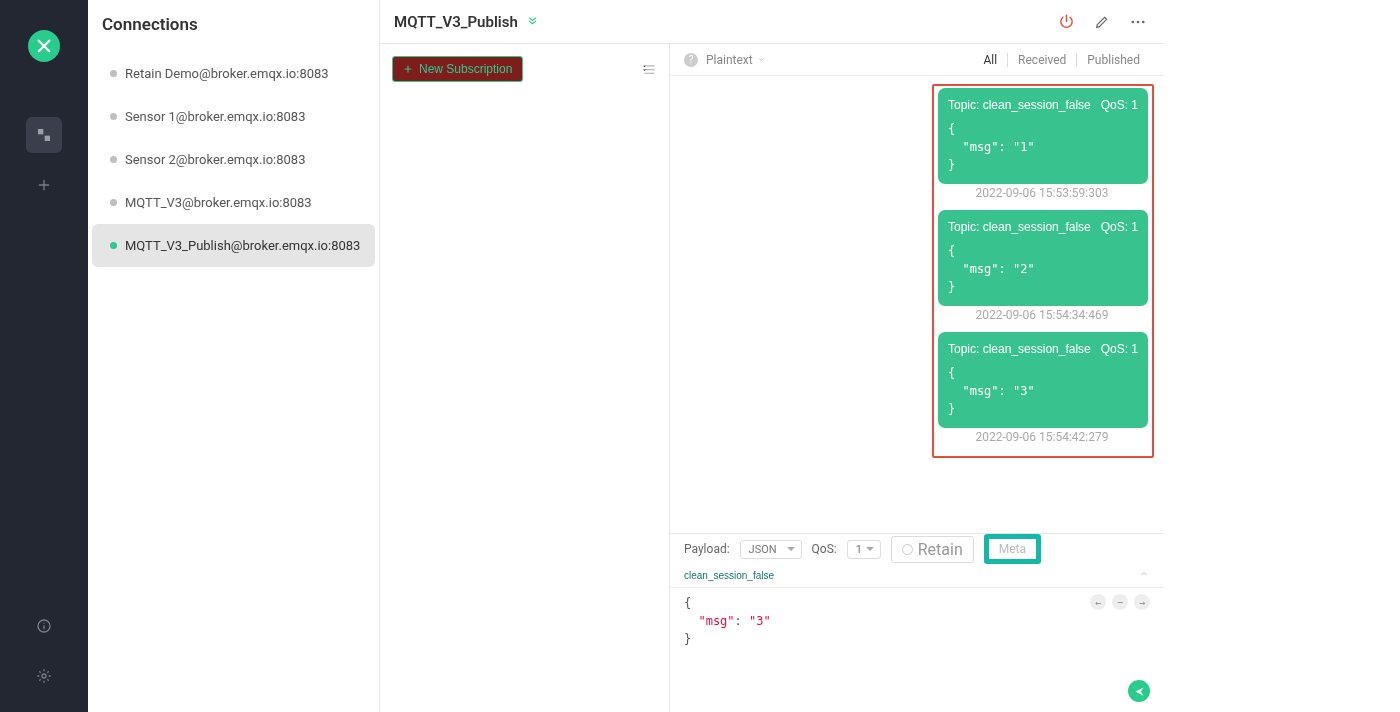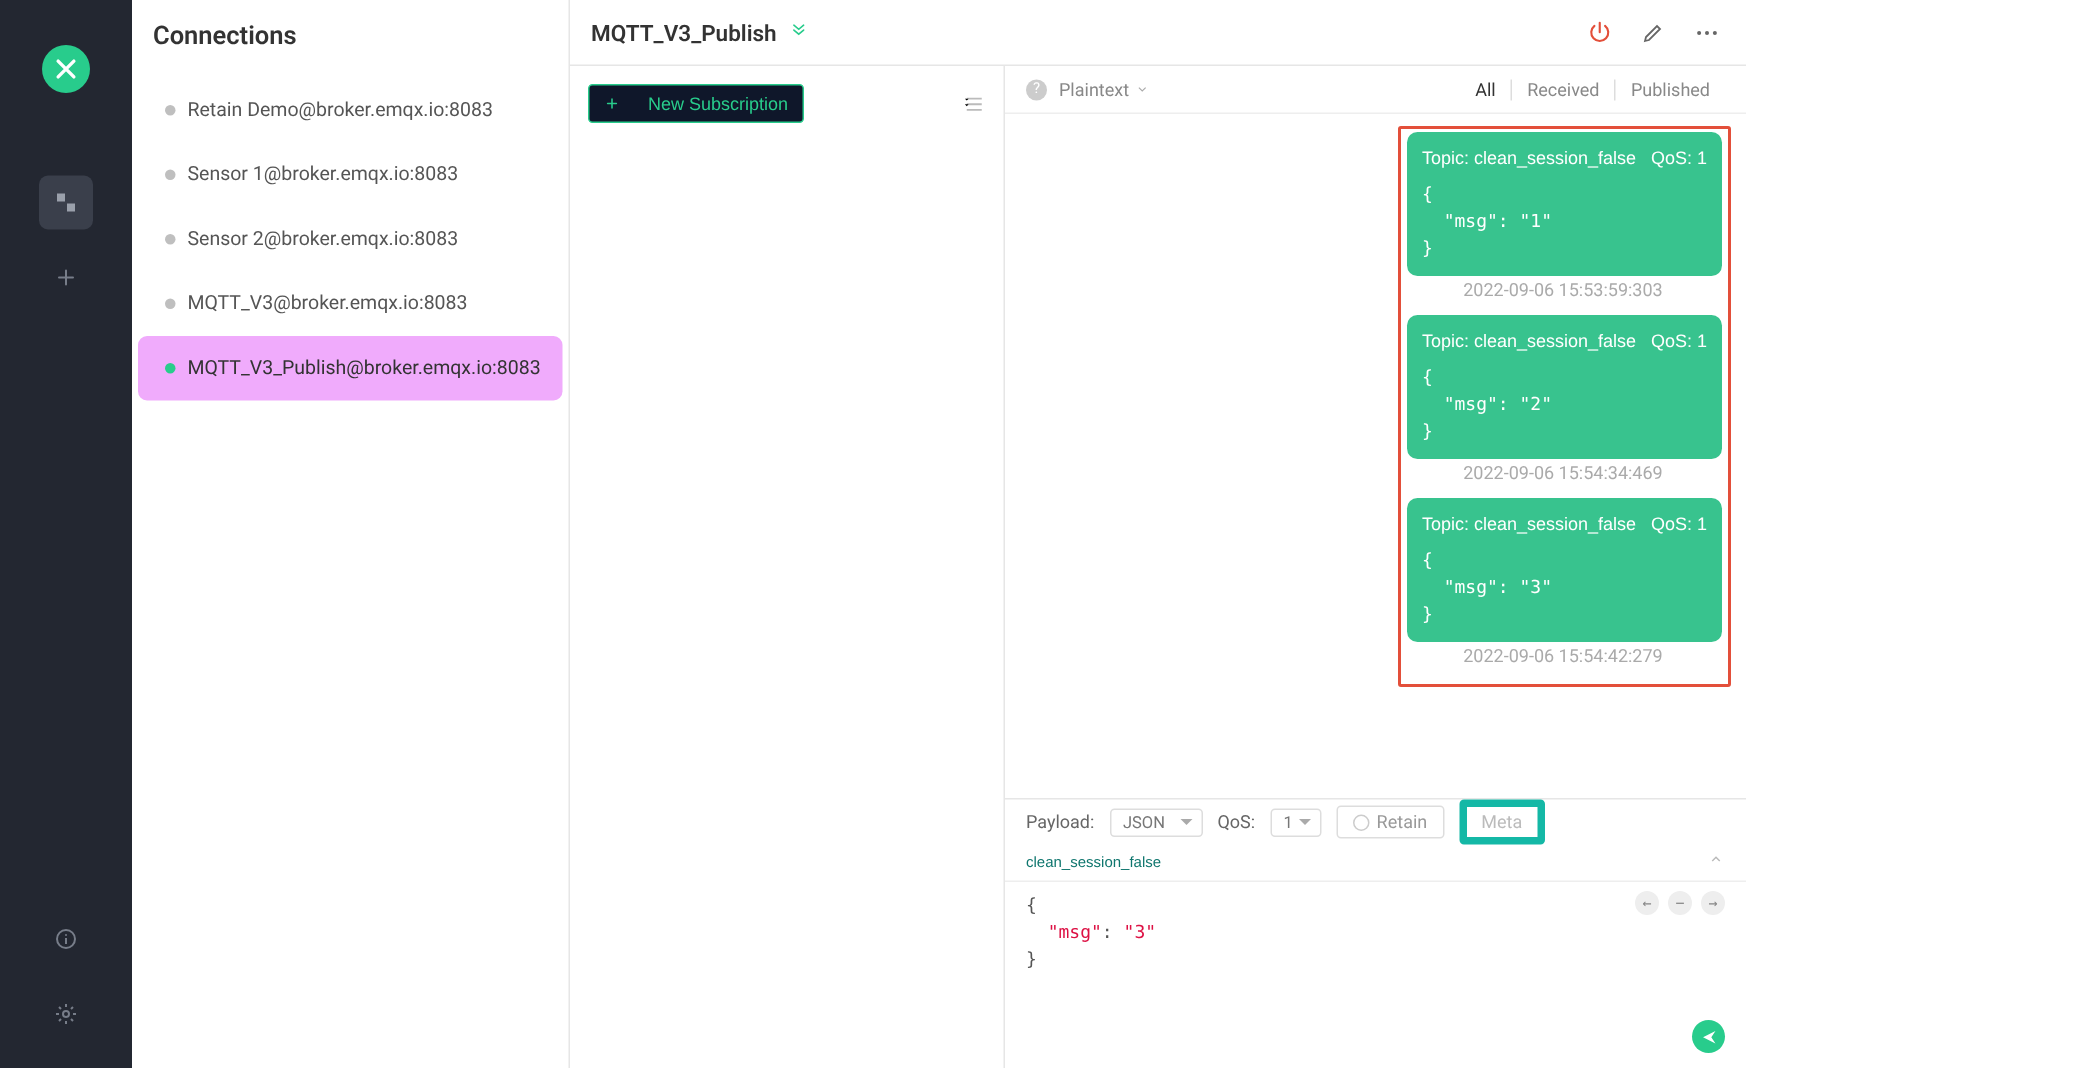--- a/index.html
+++ b/index.html
@@ -9,35 +9,35 @@
   .navbar { width: 88px; background: #232731; display: flex; flex-direction: column; align-items: center; padding-top: 30px; }
   .logo { width: 32px; height: 32px; background: #28cc8c; border-radius: 50%; display:flex;align-items:center;justify-content:center;color:#fff;font-weight:bold;font-size:18px; margin-bottom: 55px;}
   .nav-icon { width: 36px; height: 36px; display:flex;align-items:center;justify-content:center; border-radius:6px; margin-bottom: 14px; cursor:pointer; }
   .nav-icon.active { background:#3a3f4b; }
   .nav-icon svg { width:16px;height:16px; }
   .nav-spacer { flex:1; }
   
   .sidebar { width: 292px; border-right:1px solid #e6e6e6; display:flex; flex-direction:column; }
   .sidebar-header { padding: 14px 14px 18px 14px; font-size:17px; font-weight:600; color:#333; }
   .conn-item { display:flex; align-items:center; padding: 14px 10px 14px 18px; font-size:13px; color:#555; cursor:pointer; margin:0 4px; border-radius:6px; }
-  .conn-item.active { background:#f0abfc; color:#333; }
+  .conn-item.active { background:#e5e5e5; color:#333; }
   .status-dot { width:7px; height:7px; border-radius:50%; margin-right:8px; flex-shrink:0; }
   .status-off { background:#bfbfbf; }
   .status-on { background:#28cc8c; }
   
   .main { flex:1; display:flex; flex-direction:column; }
   .topbar { height:44px; border-bottom:1px solid #e6e6e6; display:flex; align-items:center; padding:0 14px; }
   .title { font-size:15px; font-weight:600; color:#333; margin-right:8px;}
   .title-chev { cursor:pointer; }
   .topbar-spacer { flex:1; }
   .topbar-icon { width:24px; height:24px; display:flex;align-items:center;justify-content:center; margin-left:12px; cursor:pointer;}
   
   .content { flex:1; display:flex; min-height:0; }
   .sub-pane { width:290px; border-right:1px solid #e6e6e6; padding:12px; display:flex; align-items:flex-start;}
-  .new-sub-btn { border:1px solid #28cc8c; color:#28cc8c; background:#0f172a; border-radius:3px; padding:5px 10px; font-size:12px; display:flex; align-items:center; gap:19px; cursor:pointer;}
+  .new-sub-btn { border:1px solid #28cc8c; color:#28cc8c; background:#7f1d1d; border-radius:3px; padding:5px 10px; font-size:12px; display:flex; align-items:center; gap:6px; cursor:pointer;}
   .sub-spacer{flex:1;}
   .sub-filter { cursor:pointer; color:#bbb; padding-top:6px;}
   
   .msg-area { flex:1; display:flex; flex-direction:column; min-height:0;}
   .msg-header { height:32px; border-bottom:1px solid #eee; display:flex; align-items:center; padding:0 14px; }
   .help-badge{width:14px;height:14px;border-radius:50%;background:#ccc;color:#fff;font-size:10px;display:flex;align-items:center;justify-content:center;margin-right:8px;}
   .plaintext-sel{color:#888;font-size:12px;display:flex;align-items:center;gap:4px;cursor:pointer;}
   .msg-header-spacer{flex:1;}
   .tabs { display:flex; gap:0; font-size:12px;}
   .tab { padding:0 10px; color:#888; cursor:pointer;}
@@ -50,21 +50,21 @@
   .msg-card { background:#38c38e; color:#fff; border-radius:7px; padding:8px 10px 10px 10px; width:210px; font-family: Menlo, Consolas, monospace; font-size:12px; line-height:1.5;}
   .msg-top { display:flex; justify-content:space-between; margin-bottom:6px; font-family:-apple-system,sans-serif; font-size:12px;}
   .msg-body { white-space:pre; margin-top:2px;}
   .msg-time { color:#aaa; font-size:12px; margin:2px 2px 6px 0; text-align:right;}
   
   .publish-bar { border-top:1px solid #e6e6e6; }
   .pub-row1 { display:flex; align-items:center; height:30px; padding:0 14px; gap:10px; font-size:12px; color:#666;}
   .pub-label { }
   .pub-sel { border:1px solid #ddd; border-radius:3px; padding:2px 18px 2px 8px; font-size:11px; color:#777; background:#fff; position:relative; display:flex;align-items:center; }
   .pub-sel::after{content:"";position:absolute; right:6px; top:50%; width:0;height:0;border-left:4px solid transparent;border-right:4px solid transparent;border-top:4px solid #aaa; transform:translateY(-50%);}
-  .retain-box { border:1px solid #ddd; border-radius:3px; padding:3px 10px; display:flex; align-items:center; gap:5px; color:#999; font-size:12px;}
+  .retain-box { border:1px solid #ddd; border-radius:3px; padding:3px 10px; display:flex; align-items:center; gap:5px; color:#999; font-size:16px;}
   .retain-radio{width:11px;height:11px;border:1px solid #ccc;border-radius:50%;}
   .meta-btn { border:5px solid #14b8a6; border-radius:3px; padding:3px 10px; color:#bbb; font-size:12px;}
   .pub-row2 { padding:4px 14px; display:flex; align-items:center;}
   .topic-input { border:none; outline:none; font-size:10px; color:#0f766e; flex:1;}
   .expand-icon{color:#bbb; cursor:pointer;}
   .pub-editor { border-top:1px solid #eee; padding:6px 14px 10px 14px; font-family:Menlo,Consolas,monospace; font-size:12px; color:#555; white-space:pre; line-height:1.5; position:relative;}
   .json-str { color:#d14; }
   .editor-controls { position:absolute; right:14px; top:6px; display:flex; gap:6px;}
   .ed-btn{width:16px;height:16px;border-radius:50%;background:#eee;display:flex;align-items:center;justify-content:center;font-size:10px;color:#888;cursor:pointer;}
   .send-btn { position:absolute; right:14px; bottom:10px; width:22px;height:22px;border-radius:50%;background:#28cc8c;display:flex;align-items:center;justify-content:center;cursor:pointer;}

